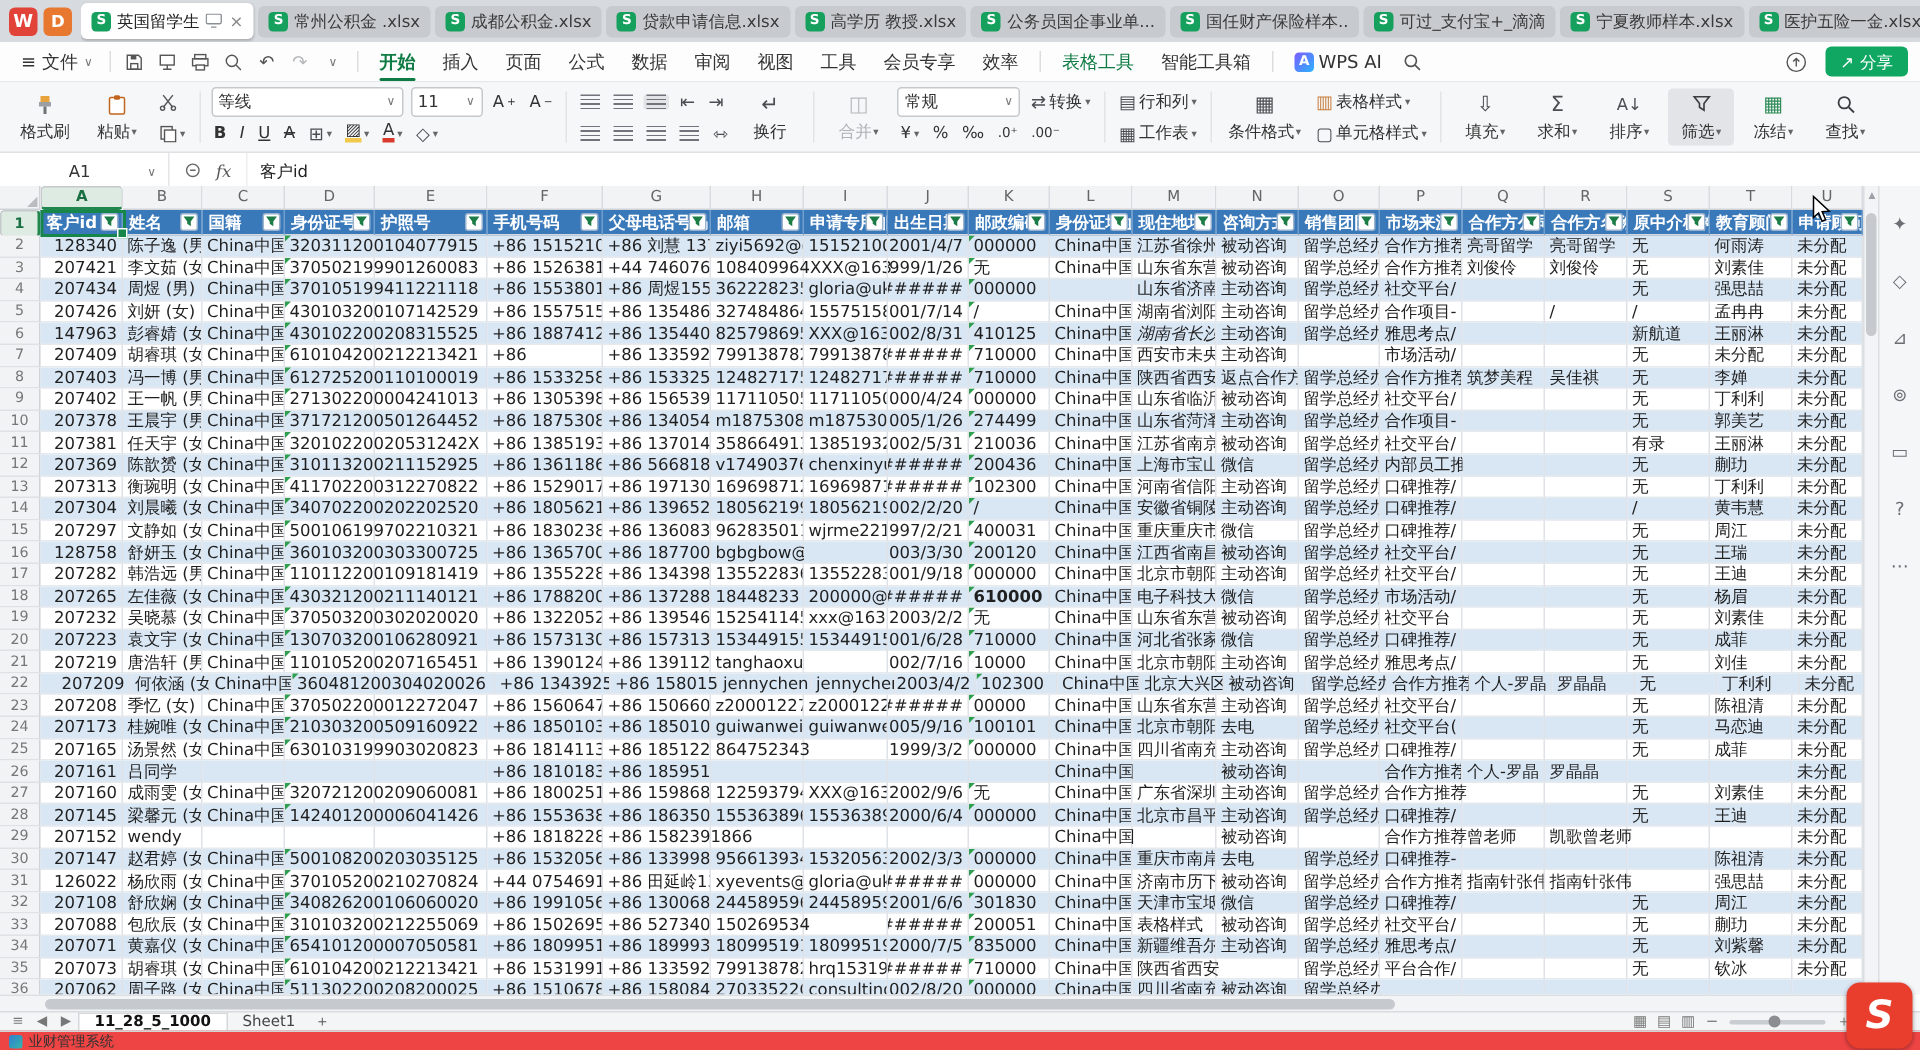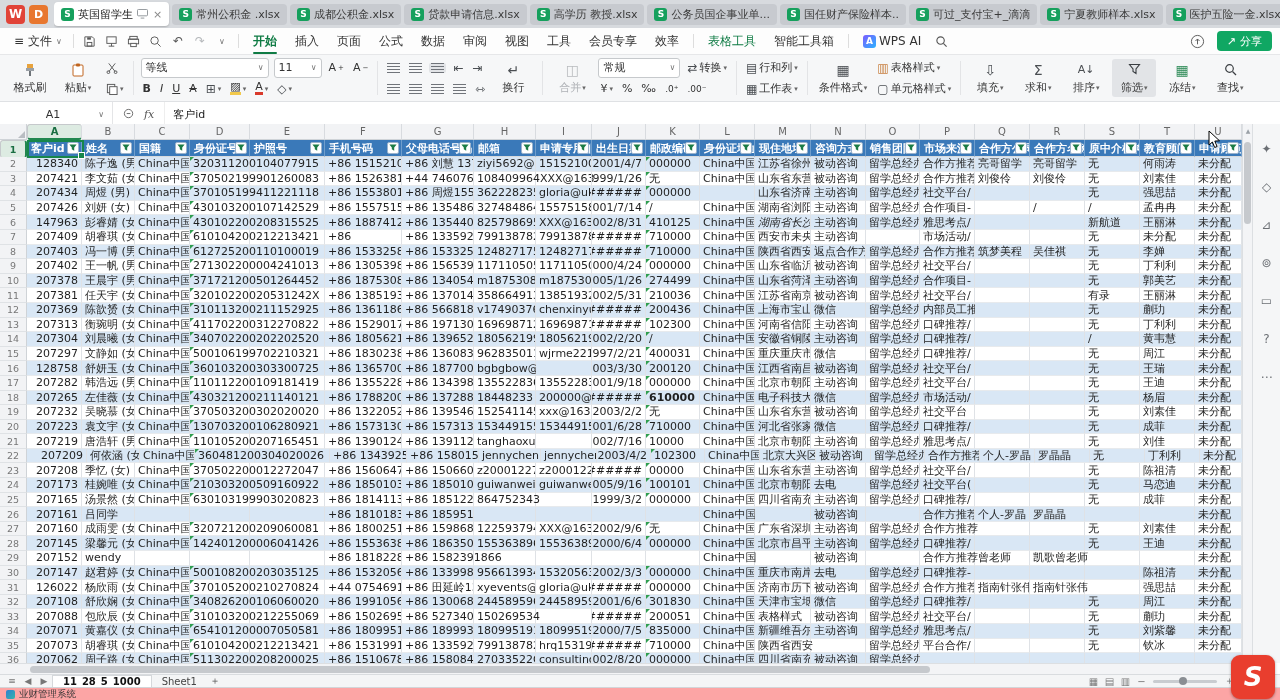--- a/index.html
+++ b/index.html
@@ -109,21 +109,21 @@
   .snav{width:16px;text-align:center;color:#777;font-size:9px;flex:none}
   .sheettab{padding:0 10px;height:12px;display:flex;align-items:center;font-size:10px;color:#444;flex:none;white-space:nowrap}
   .sheettab.active{background:#fff;font-weight:bold;color:#111;border:1px solid #d5d8db;border-bottom:none;box-sizing:border-box}
   .addsheet{width:16px;text-align:center;color:#555;flex:none}
   .sspacer{flex:1}
   .stico{width:16px;text-align:center;color:#777;font-size:10px;flex:none}
   .zoomtrack{width:64px;height:3px;background:#c9ccd0;border-radius:2px;position:relative;margin:0 4px;flex:none}
   .zoomknob{position:absolute;left:26px;top:-3px;width:8px;height:8px;border-radius:4px;background:#8a8e93}
   .zoomlabel{margin:0 6px 0 4px;color:#444;flex:none}
   
-  .taskbar{position:absolute;left:0;top:687px;width:1280px;height:13px;background:#fca5a5;border-top:1px solid #d2d5d8;
+  .taskbar{position:absolute;left:0;top:687px;width:1280px;height:13px;background:#ef4444;border-top:1px solid #d2d5d8;
            display:flex;align-items:center;padding:0 6px;gap:4px;box-sizing:border-box}
   .tbico{width:9px;height:9px;border-radius:2px;background:linear-gradient(135deg,#2f7fd1,#35b5aa);flex:none}
   .tblabel{font-size:9.5px;color:#333}
   .wpslogo{position:absolute;right:5px;bottom:1px;width:44px;height:44px;border-radius:9px;background:#e93e2e;color:#fff;
            display:flex;align-items:center;justify-content:center;font-size:26px;font-weight:bold;font-style:italic;
            box-shadow:0 1px 3px rgba(0,0,0,.35);z-index:50}
   .cursor{position:absolute;left:1208px;top:130px;z-index:60;pointer-events:none}
 </style>
 </head>
 <body>

